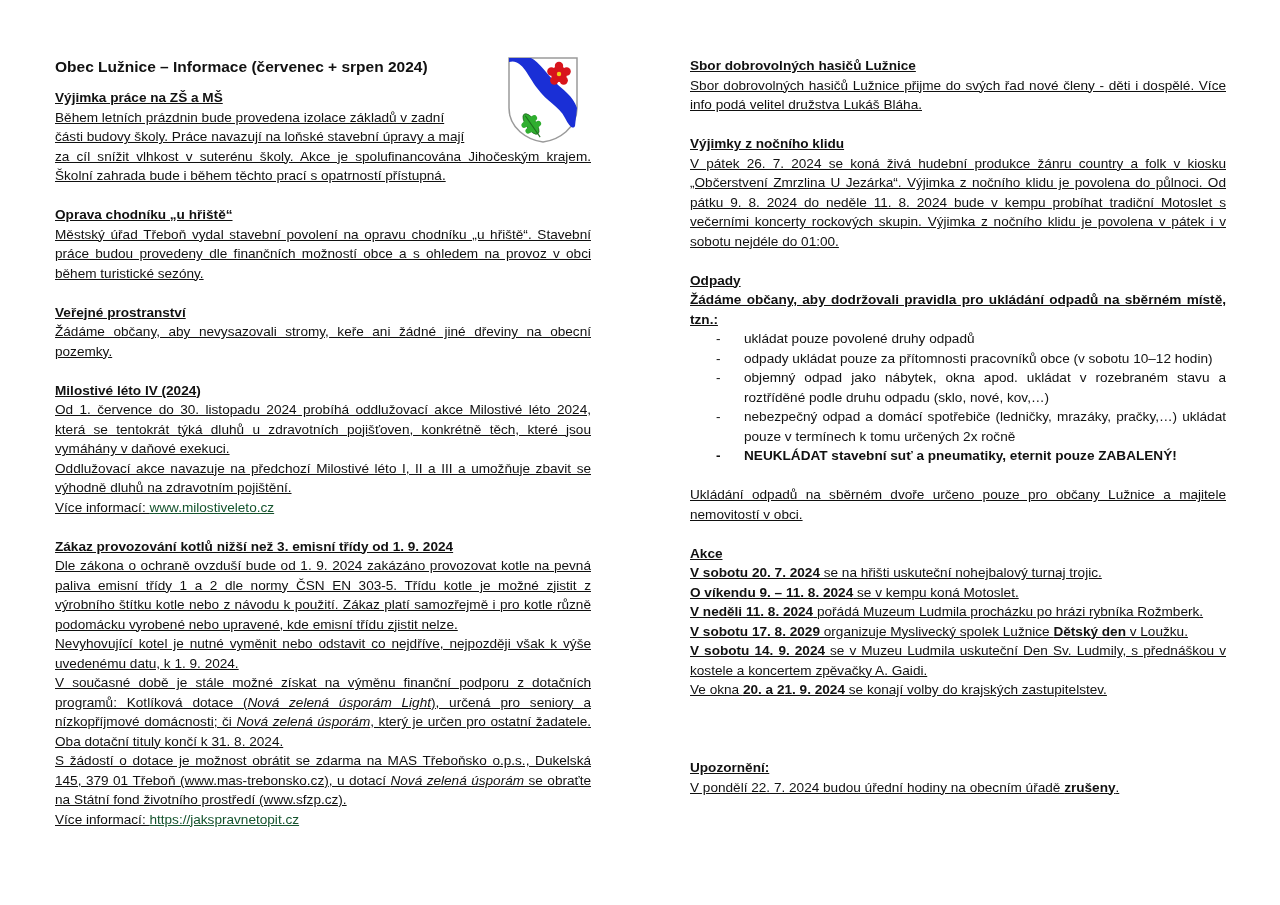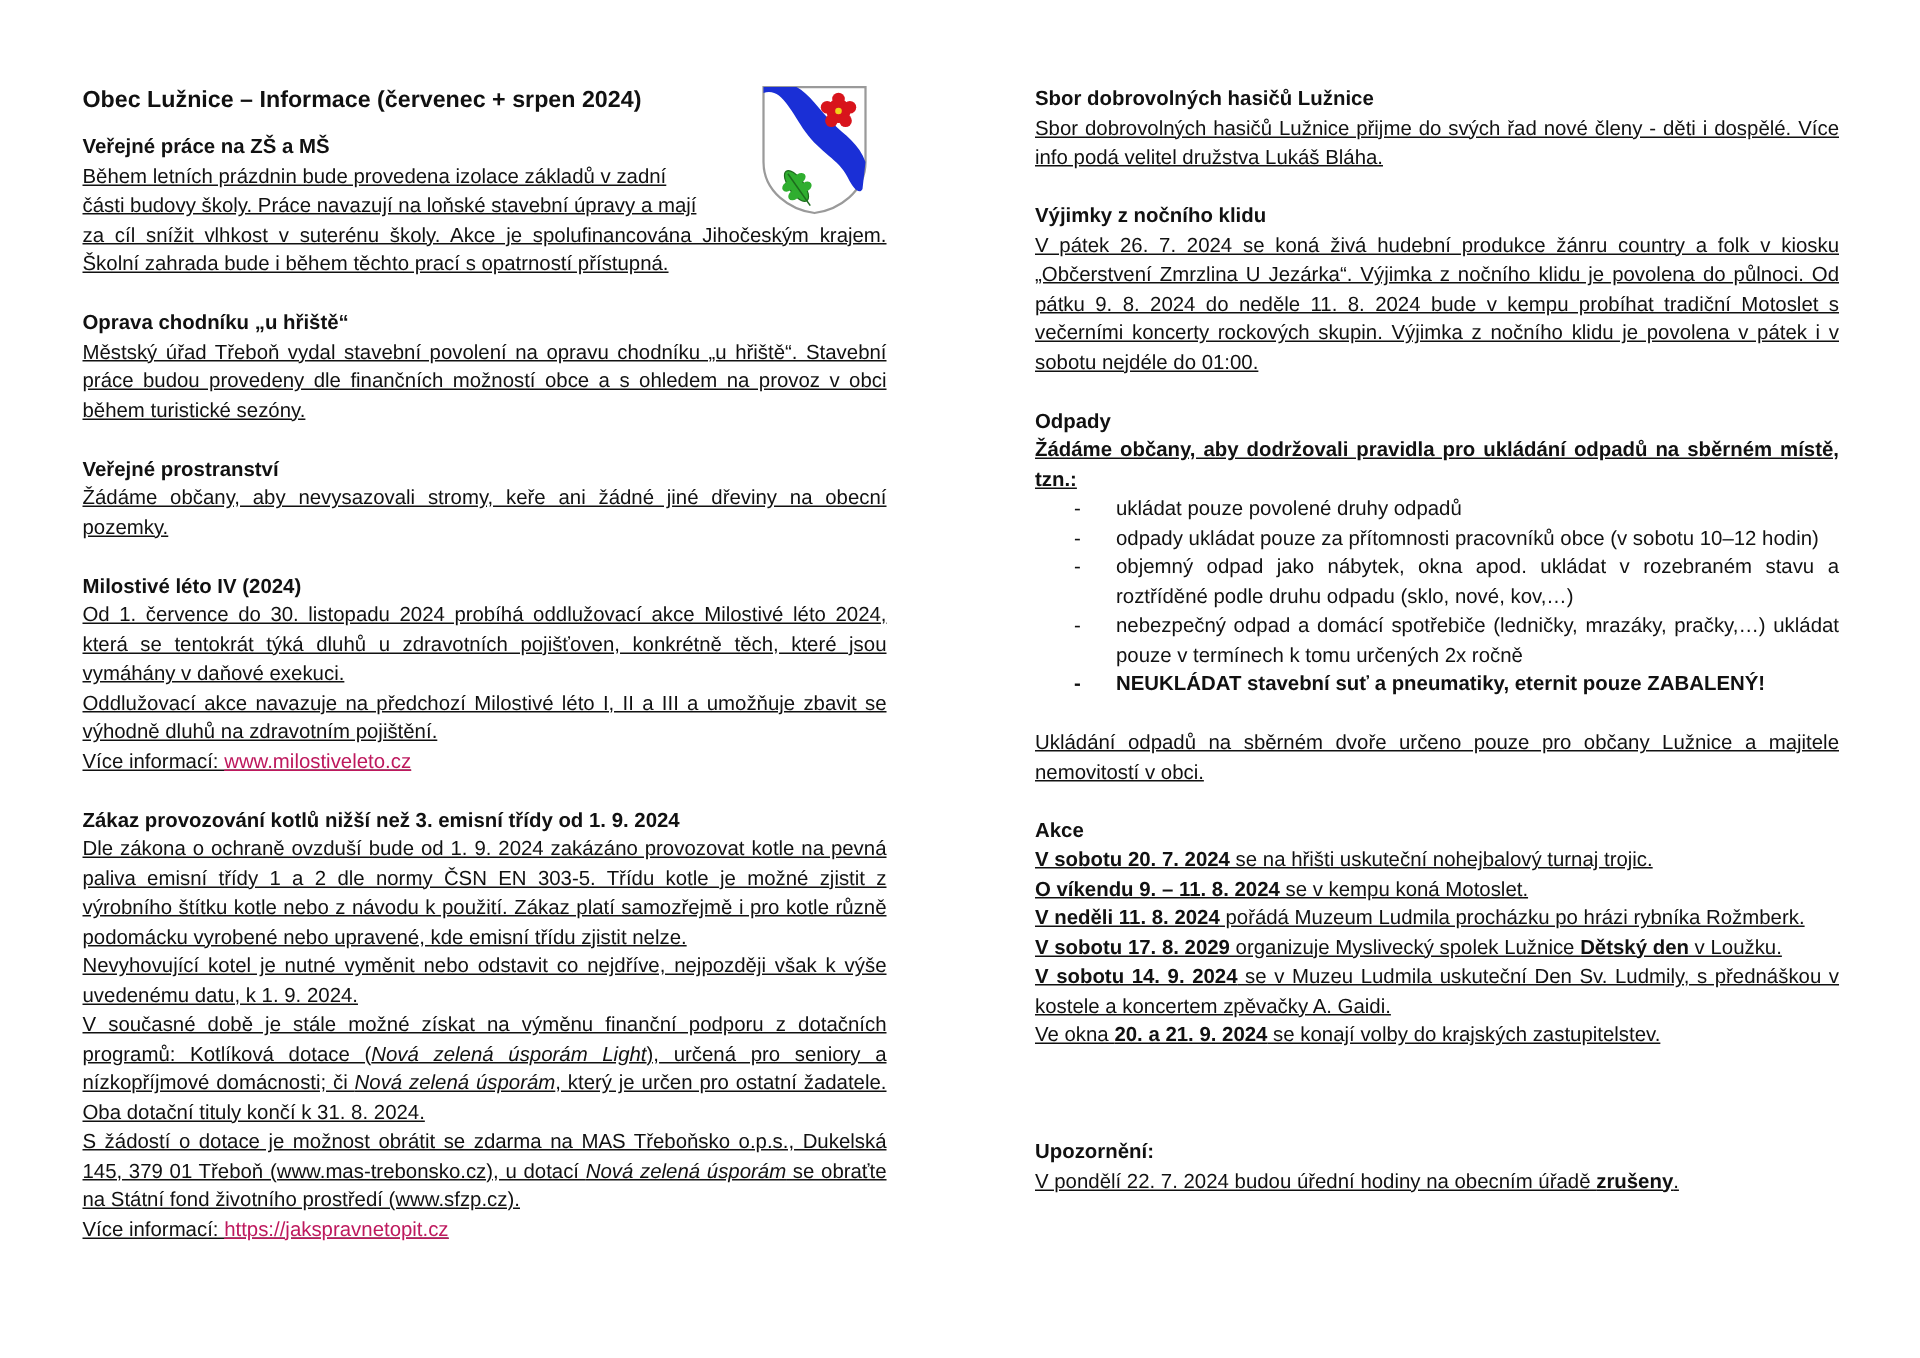--- a/index.html
+++ b/index.html
@@ -6,24 +6,24 @@
   body {
     width: 1280px; height: 905px; position: relative; overflow: hidden;
     font-family: "Liberation Sans", "DejaVu Sans", sans-serif;
     color: #111; font-size: 13.6px; line-height: 19.5px;
   }
   .col { position: absolute; top: 56px; }
   .col-left { left: 55px; width: 536px; }
   .col-right { left: 690px; width: 536px; }
   .title { font-size: 15.5px; font-weight: bold; margin: 0 0 10px 0; line-height: 22px; }
   .section { margin-bottom: 19.5px; }
-  .h { font-weight: bold; }
+  .h { font-weight: bold; text-decoration: underline; }
   p { margin: 0; text-align: justify; text-decoration: underline; }
   .narrow { margin-right: 80px; }
-  a { color: #be185d; text-decoration: underline; }
+  a { color: #14532d; text-decoration: underline; }
   .crest { position: absolute; left: 507px; top: 56px; width: 72px; height: 88px; }
   ul.dash { list-style: none; margin: 0; padding: 0; }
   ul.dash li { position: relative; padding-left: 54px; text-align: justify; }
   ul.dash li .dash-mark { position: absolute; left: 26px; top: 0; }
   .bold { font-weight: bold; }
   .spacer { height: 39px; }
 </style>
 </head>
 <body>
 
@@ -46,21 +46,21 @@
     <ellipse cx="-5" cy="4" rx="4" ry="3" fill="#2fae2f"></ellipse>
     <ellipse cx="5" cy="4" rx="4" ry="3" fill="#2fae2f"></ellipse>
     <line x1="0" y1="-10" x2="0" y2="16" stroke="#1d6b1d" stroke-width="1"></line>
   </g>
 </svg>
 
 <div class="col col-left">
   <div class="title">Obec Lužnice – Informace (červenec + srpen 2024)</div>
 
   <div class="section">
-    <div class="h">Veřejné práce na ZŠ a MŠ</div>
+    <div class="h">Výjimka práce na ZŠ a MŠ</div>
     <p class="narrow">Během letních prázdnin bude provedena izolace základů v zadní</p>
     <p class="narrow">části budovy školy. Práce navazují na loňské stavební úpravy a mají</p>
     <p>za cíl snížit vlhkost v suterénu školy. Akce je spolufinancována Jihočeským krajem. Školní zahrada bude i během těchto prací s opatrností přístupná.</p>
   </div>
 
   <div class="section">
     <div class="h">Oprava chodníku „u hřiště“</div>
     <p>Městský úřad Třeboň vydal stavební povolení na opravu chodníku „u hřiště“. Stavební práce budou provedeny dle finančních možností obce a s ohledem na provoz v obci během turistické sezóny.</p>
   </div>
 

